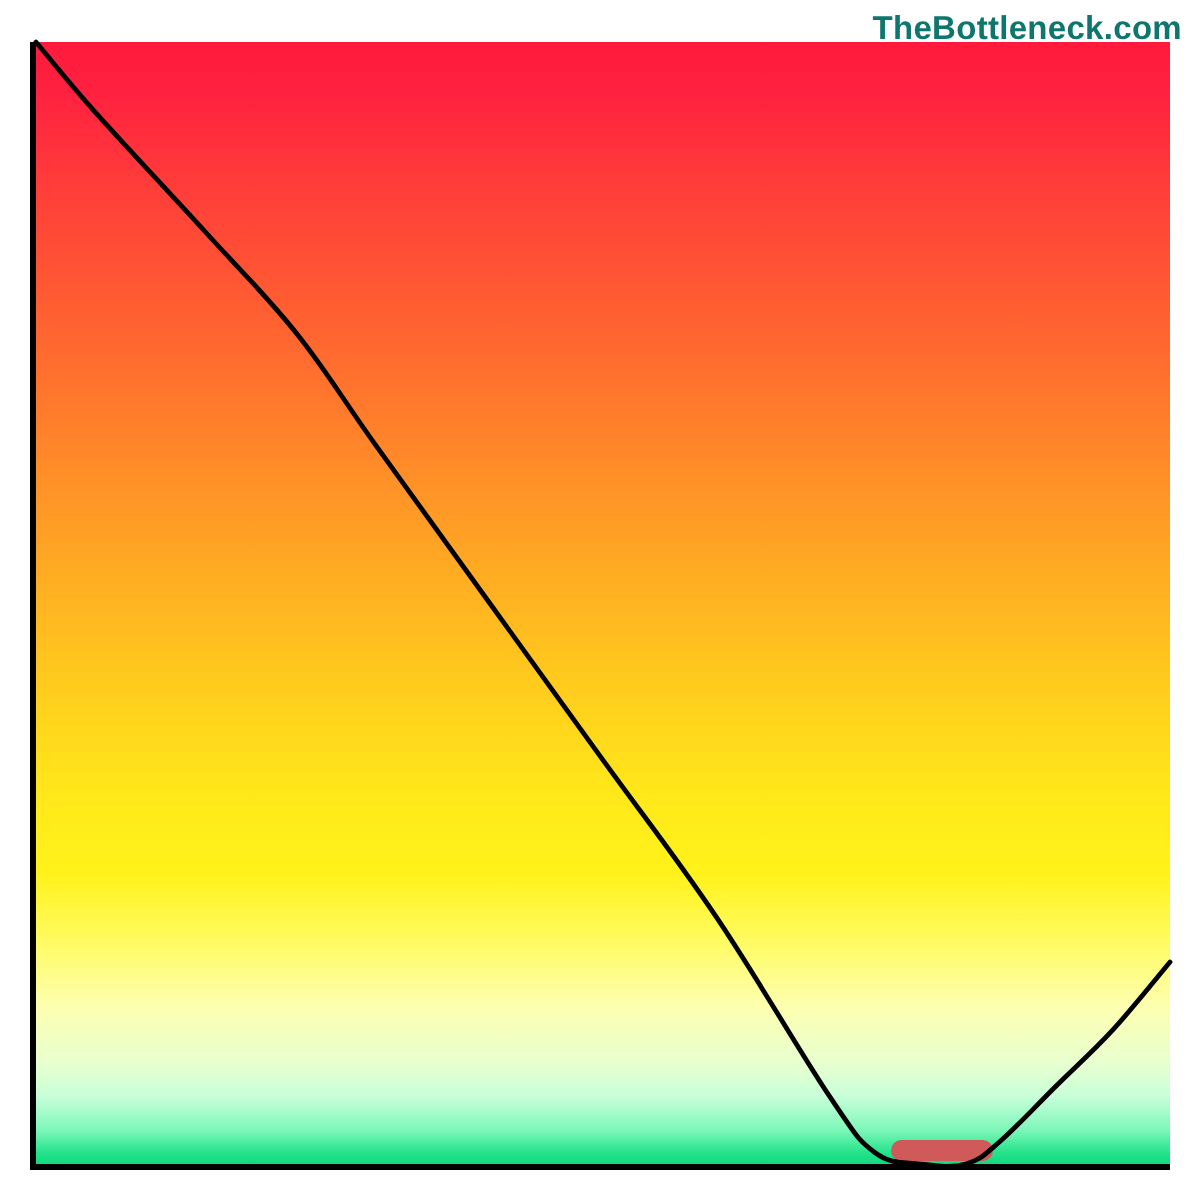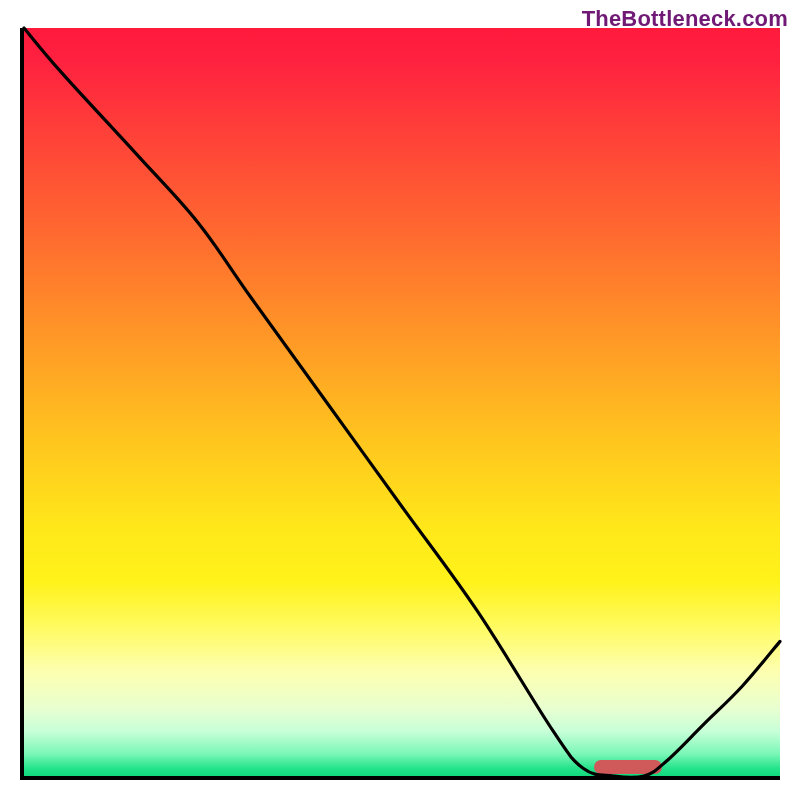--- a/index.html
+++ b/index.html
@@ -5,21 +5,21 @@
   * { margin: 0; padding: 0; box-sizing: border-box; }
   html, body { width: 800px; height: 800px; overflow: hidden; background: #fff; }
   .wrap { position: relative; width: 800px; height: 800px; }
   .watermark {
     position: absolute;
     top: 6px;
     right: 12px;
     font-family: Arial, Helvetica, sans-serif;
     font-size: 22px;
     font-weight: 600;
-    color: #701a75;
+    color: #0f766e;
     letter-spacing: 0.2px;
   }
   .plot-area {
     position: absolute;
     left: 20px;
     top: 28px;
     width: 760px;
     height: 752px;
     border-left: 4px solid #000;
     border-bottom: 4px solid #000;

